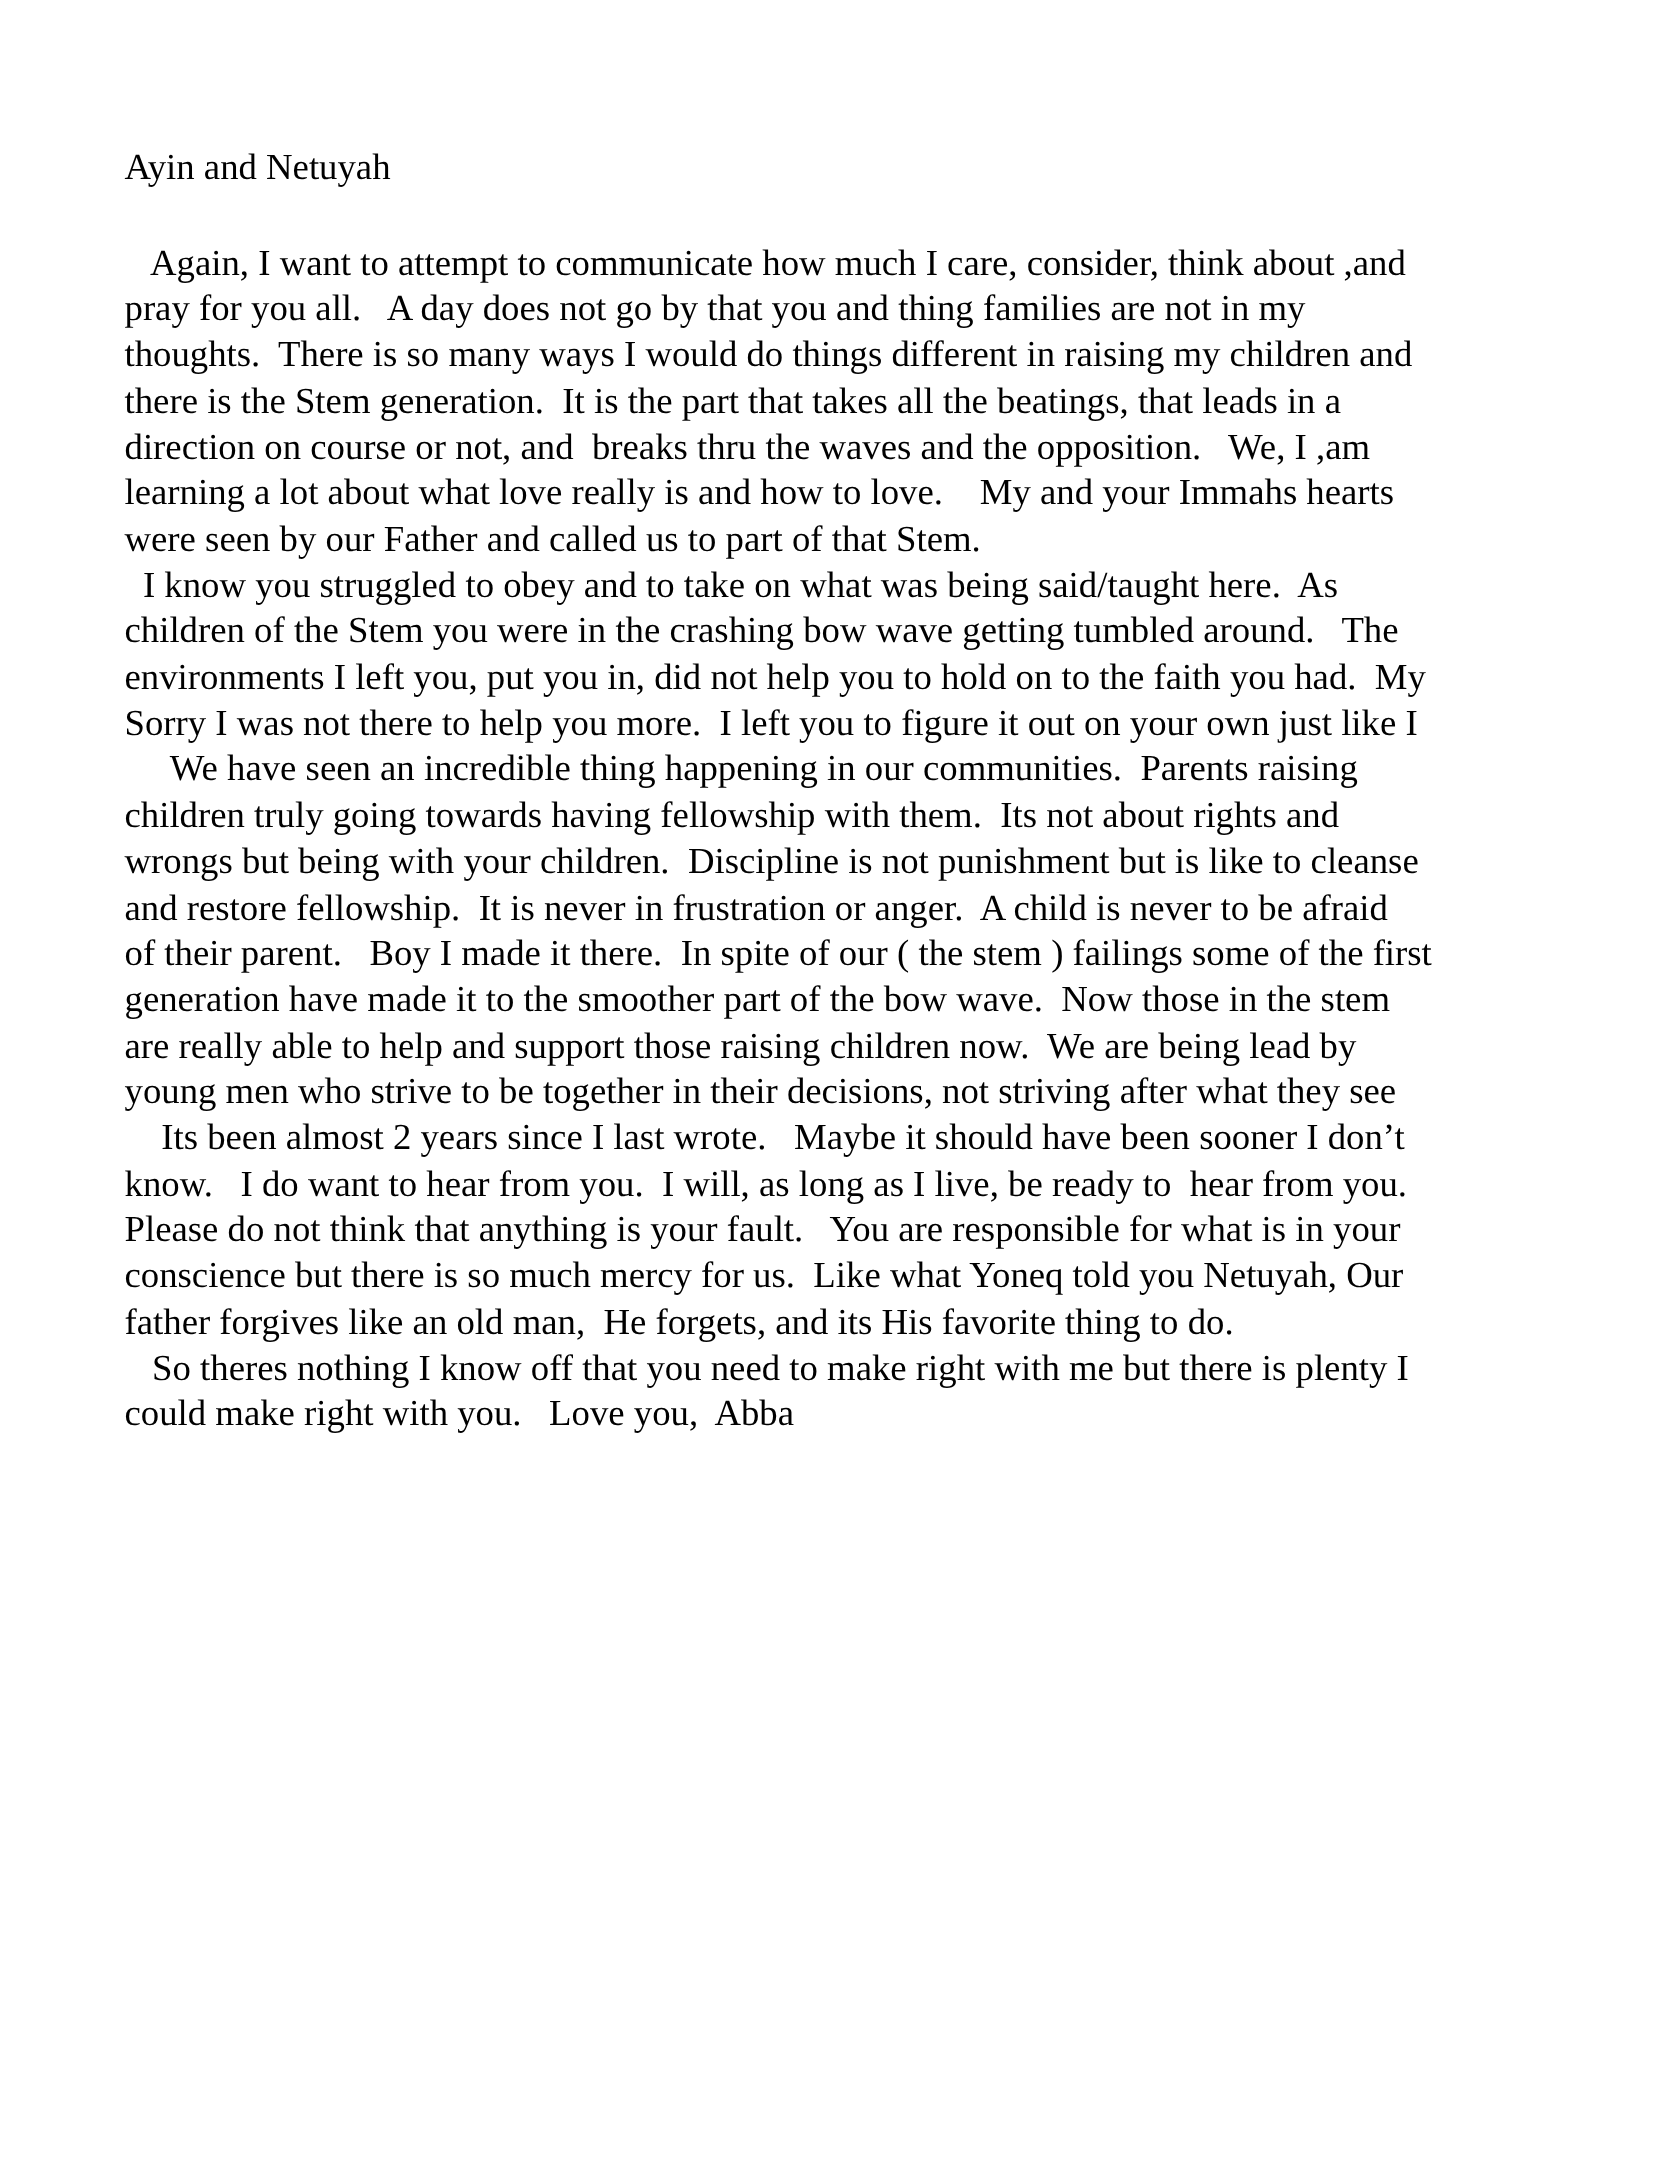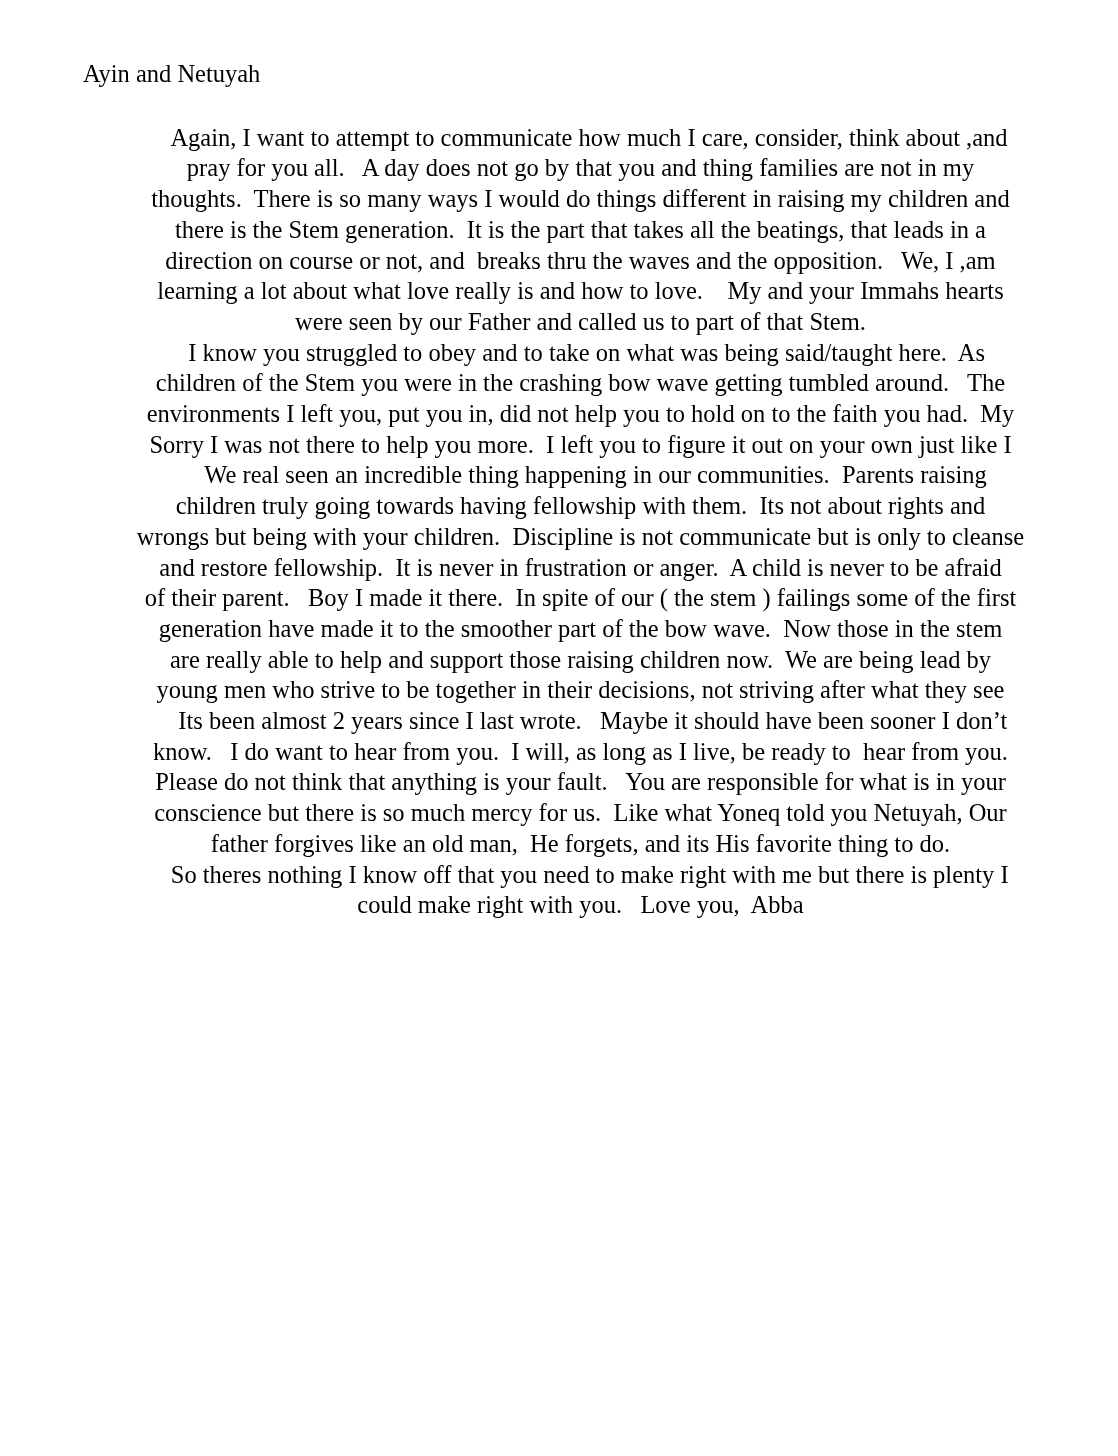--- a/index.html
+++ b/index.html
@@ -9,31 +9,30 @@
   }
   .page {
     position: relative;
     width: 1118px;
     height: 1456px;
     background: #ffffff;
     overflow: hidden;
     font-family: "Liberation Serif", "DejaVu Serif", serif;
     color: #000000;
     box-sizing: border-box;
-    padding: 59px 40px 0 83px;
+    padding: 97px 40px 0 83px;
   }
   .salutation {
     font-size: 24.5px;
     line-height: 30.7px;
     white-space: pre;
     margin: 0 0 33px 0;
   }
   .letter-body {
     margin: 0;
-    text-align: center;
   }
   .doc-line {
     font-size: 24.5px;
     line-height: 30.7px;
     white-space: pre;
   }
 </style>
 </head>
 <body>
 
@@ -44,23 +43,23 @@
       <div class="doc-line">pray for you all.   A day does not go by that you and thing families are not in my</div>
       <div class="doc-line">thoughts.  There is so many ways I would do things different in raising my children and</div>
       <div class="doc-line">there is the Stem generation.  It is the part that takes all the beatings, that leads in a</div>
       <div class="doc-line">direction on course or not, and  breaks thru the waves and the opposition.   We, I ,am</div>
       <div class="doc-line">learning a lot about what love really is and how to love.    My and your Immahs hearts</div>
       <div class="doc-line">were seen by our Father and called us to part of that Stem.</div>
       <div class="doc-line">  I know you struggled to obey and to take on what was being said/taught here.  As</div>
       <div class="doc-line">children of the Stem you were in the crashing bow wave getting tumbled around.   The</div>
       <div class="doc-line">environments I left you, put you in, did not help you to hold on to the faith you had.  My</div>
       <div class="doc-line">Sorry I was not there to help you more.  I left you to figure it out on your own just like I</div>
-      <div class="doc-line">     We real seen an incredible thing happening in our communities.  Parents raising</div>
+      <div class="doc-line">     We have seen an incredible thing happening in our communities.  Parents raising</div>
       <div class="doc-line">children truly going towards having fellowship with them.  Its not about rights and</div>
-      <div class="doc-line">wrongs but being with your children.  Discipline is not communicate but is only to cleanse</div>
+      <div class="doc-line">wrongs but being with your children.  Discipline is not punishment but is like to cleanse</div>
       <div class="doc-line">and restore fellowship.  It is never in frustration or anger.  A child is never to be afraid</div>
       <div class="doc-line">of their parent.   Boy I made it there.  In spite of our ( the stem ) failings some of the first</div>
       <div class="doc-line">generation have made it to the smoother part of the bow wave.  Now those in the stem</div>
       <div class="doc-line">are really able to help and support those raising children now.  We are being lead by</div>
       <div class="doc-line">young men who strive to be together in their decisions, not striving after what they see</div>
       <div class="doc-line">    Its been almost 2 years since I last wrote.   Maybe it should have been sooner I don’t</div>
       <div class="doc-line">know.   I do want to hear from you.  I will, as long as I live, be ready to  hear from you.</div>
       <div class="doc-line">Please do not think that anything is your fault.   You are responsible for what is in your</div>
       <div class="doc-line">conscience but there is so much mercy for us.  Like what Yoneq told you Netuyah, Our</div>
       <div class="doc-line">father forgives like an old man,  He forgets, and its His favorite thing to do.</div>

